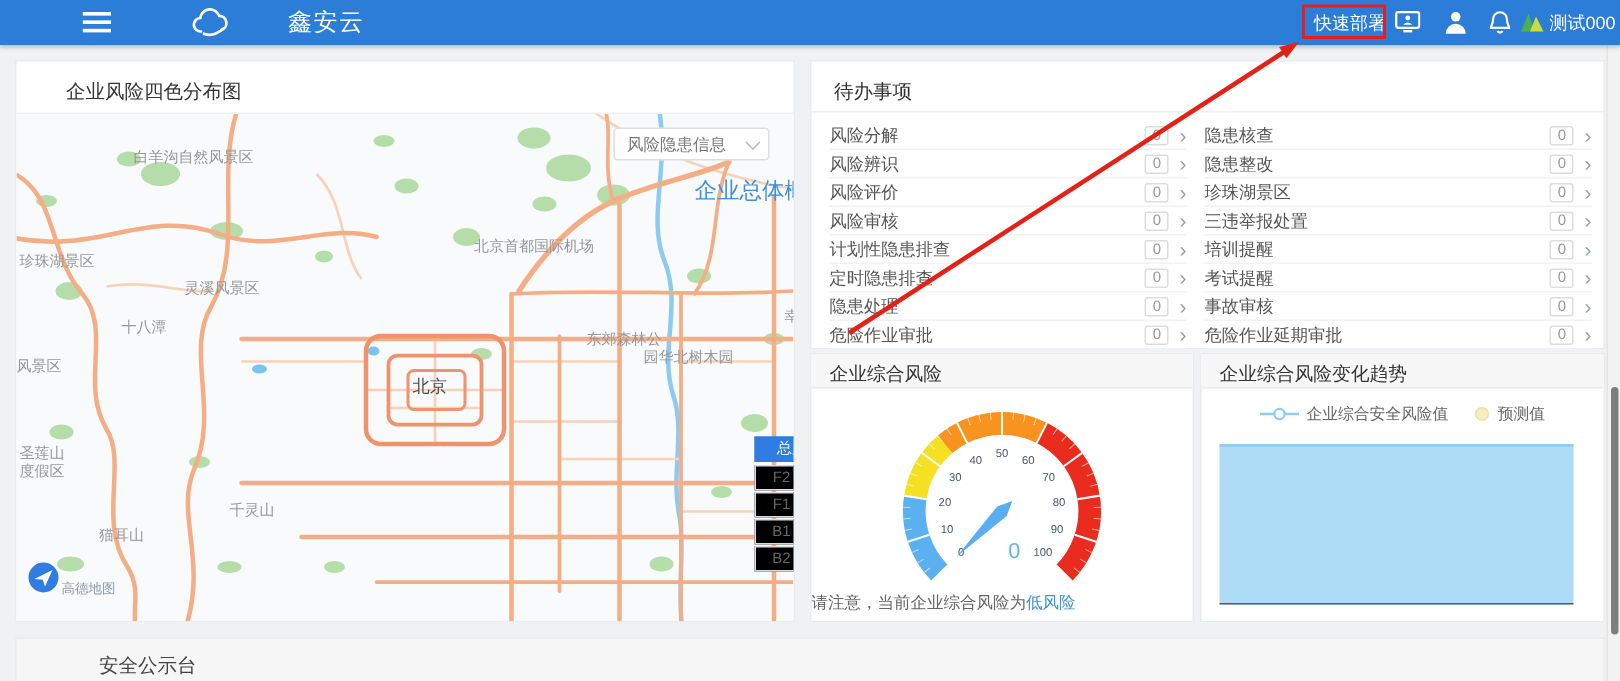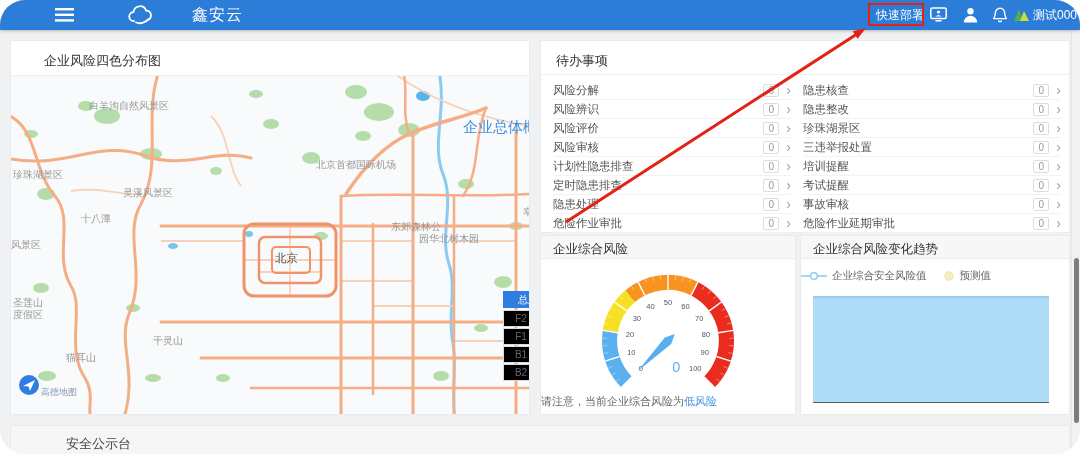--- a/index.html
+++ b/index.html
@@ -1,17 +1,17 @@
 <!DOCTYPE html>
 <html><head>
 <meta charset="utf-8">
 <style>
   * { margin:0; padding:0; box-sizing:border-box; }
   html,body { font-family:"Liberation Sans","DejaVu Sans",sans-serif; }
-  #stage { position:relative; width:1080px; height:454px; background:#eff1f3; overflow:hidden;border-radius:25px; }
+  #stage { position:relative; width:1080px; height:454px; background:#eff1f3; overflow:hidden; }
 
   
   .navbar { position:absolute; left:0; top:0; width:1080px; height:30px; background:#2b7dd8;
             box-shadow:0 1px 3px rgba(0,0,0,.25); z-index:30; }
   .nav-abs { position:absolute; top:0; height:30px; display:flex; align-items:center; color:#fff; }
   .brand-text { font-size:16px; letter-spacing:1px; }
   .nav-user { font-size:12px; }
   .quickdeploy { font-size:12px; color:#fff; }
   .redbox { position:absolute; left:868px; top:3px; width:56px; height:23px;
             border:2px solid #e32117; z-index:40; }
@@ -54,21 +54,21 @@
   #gauge-card { left:540px; top:235px; width:256px; height:180px; }
   .panel-head { position:absolute; left:0; top:0; right:0; height:23px; background:#f7f7f8;
                 border-bottom:1px solid #ececee; }
   .panel-head span { position:absolute; left:12px; top:5px; font-size:12.5px; color:#333; }
   #gauge-svg { position:absolute; left:41px; top:22px; }
   .gauge-note { position:absolute; left:0; right:0; top:158px; font-size:11px; color:#666; }
   .gauge-note b { color:#3d8fe0; font-weight:normal; }
 
   
   #trend-card { left:800px; top:235px; width:270px; height:180px; }
-  .legend-row { position:absolute; left:0; right:0; top:33px; display:flex; 
+  .legend-row { position:absolute; left:0; right:0; top:33px; display:flex; justify-content:center;
                 align-items:center; gap:16px; font-size:10.5px; color:#666; }
   .legend-item { display:flex; align-items:center; gap:5px; }
   .trend-plot { position:absolute; left:12px; top:60px; width:236px; height:107px; background:#aedcf7;
                 border-top:2px solid #95cdf2; border-bottom:1.5px solid #5a5a5a; }
 
   
   #bulletin-card { left:10px; top:425px; width:1060px; height:40px; background:#f6f6f7; }
   #bulletin-title { position:absolute; left:55px; top:9px; font-size:13px; color:#444; }
 
   
@@ -215,29 +215,33 @@
 
       
       <span class="map-label" style="left:78px;  top:24px;">白羊沟自然风景区</span>
       <span class="map-label" style="left:2px;   top:93px;">珍珠湖景区</span>
       <span class="map-label" style="left:112px; top:111px;">灵溪风景区</span>
       <span class="map-label" style="left:70px;  top:137px;">十八潭</span>
       <span class="map-label" style="left:0px;   top:163px;">风景区</span>
       <span class="map-label" style="left:305px; top:83px;">北京首都国际机场</span>
       <span class="map-label" style="left:512px; top:130px;">幸福</span>
       <span class="map-label" style="left:380px; top:145px;">东郊森林公</span>
-      <span class="map-label" style="left:376px; top:157px;padding-left:32px;">园华北树木园</span>
+      <span class="map-label" style="left:386px; top:157px;padding-left:32px;">园华北树木园</span>
       <span class="map-label big" style="left:264px; top:176px;">北京</span>
       <span class="map-label" style="left:142px; top:211px;margin-top:48px;">千灵山</span>
       <span class="map-label" style="left:2px;   top:221px;">圣莲山</span>
       
       <span class="map-label" style="left:2px;   top:233px;">度假区</span>
       <span class="map-label" style="left:55px;  top:276px;">猫耳山</span>
 
       
+      <div class="map-dropdown">
+        <span>风险隐患信息</span>
+        <span class="chev"></span>
+      </div>
       <a class="map-link">企业总体概况</a>
 
       
       <div class="floor-btn active" style="top:215px;text-align:right;">总层</div>
       <div class="floor-btn" style="top:234px;">F2</div>
       <div class="floor-btn" style="top:252px;">F1</div>
       <div class="floor-btn" style="top:270px;">B1</div>
       <div class="floor-btn" style="top:288px;">B2</div>
 
       

